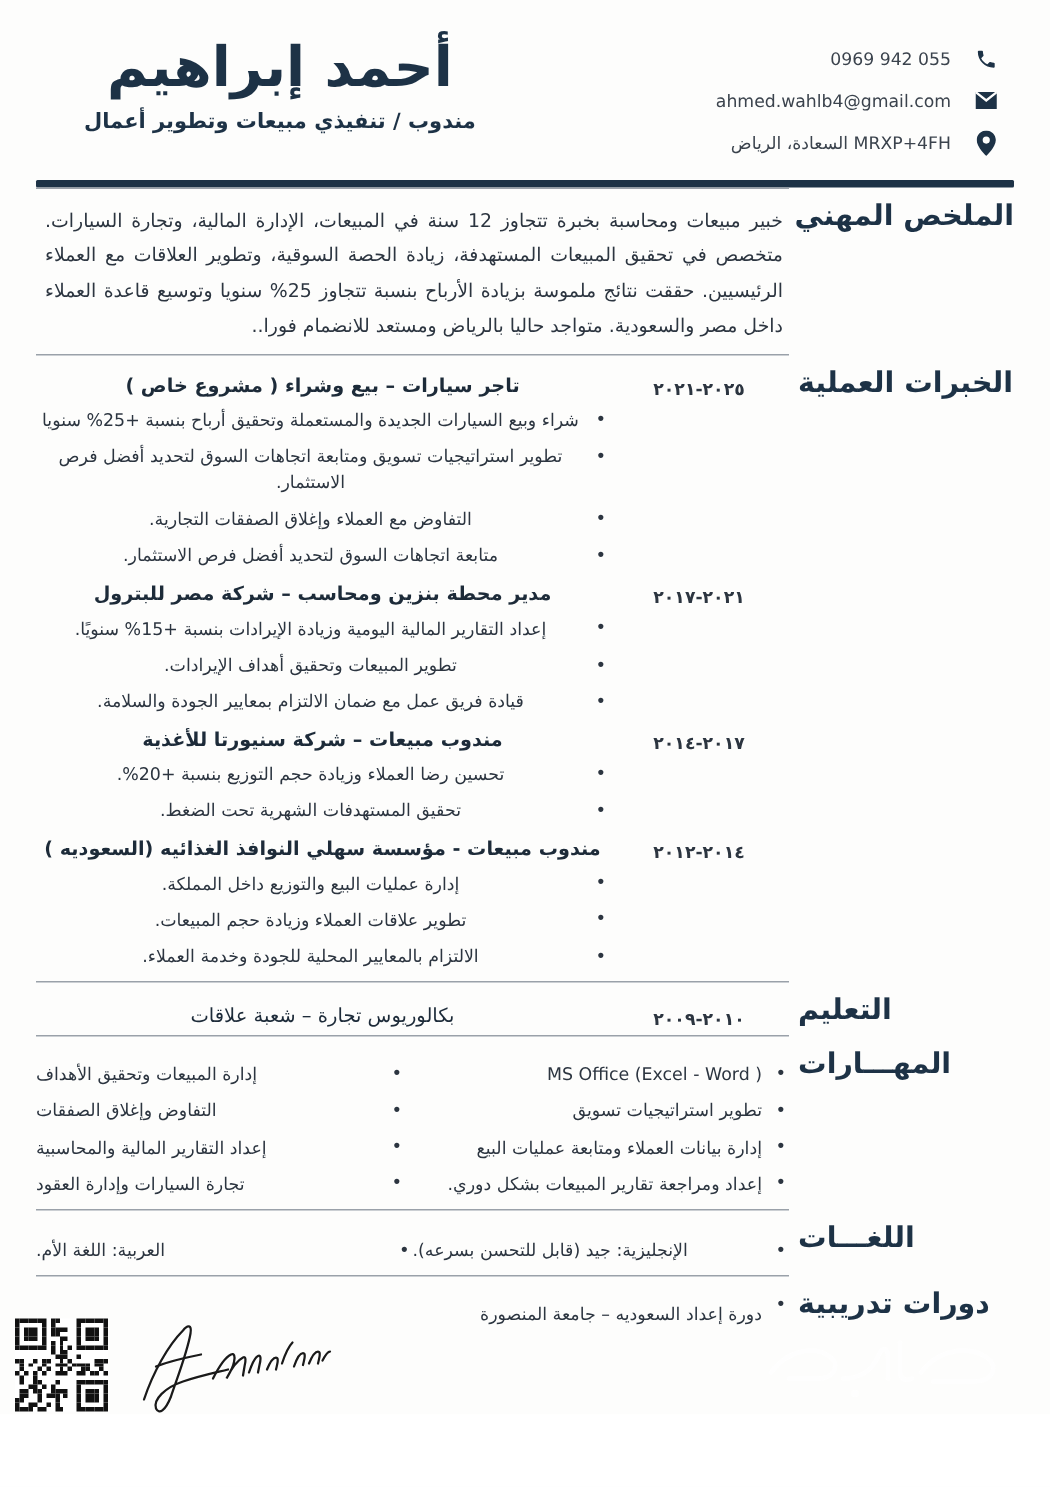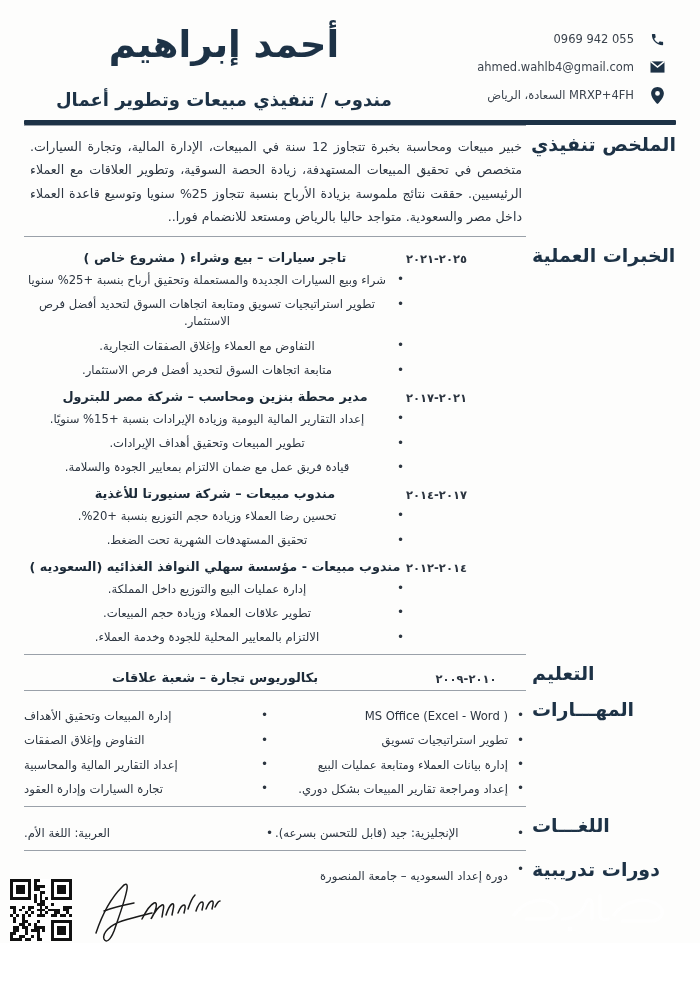--- a/index.html
+++ b/index.html
@@ -38,24 +38,24 @@
   }
   .full-name {
     font-size: 37px;
     font-weight: 700;
     color: #1d3246;
     letter-spacing: 0px;
     line-height: 1.12;
     white-space: nowrap;
   }
   .job-title {
-    font-size: 18px;
+    font-size: 14px;
     font-weight: 700;
     color: #1d3246;
-    margin-top: 24px;
+    margin-top: 8px;
     white-space: nowrap;
   }
 
   .contact-block {
     padding-top: 12px;
     padding-right: 6px;
     text-align: center;
   }
   .contact-row {
     display: flex;
@@ -136,21 +136,21 @@
     flex-direction: row;
     align-items: flex-start;
     margin-top: 6px;
   }
   .job-date {
     width: 120px;
     flex: 0 0 120px;
     font-size: 11.5px;
     font-weight: 700;
     color: #2c3540;
-    text-align: left;
+    text-align: center;
     padding-top: 2px;
     letter-spacing: .3px;
   }
   .job-main {
     flex: 1 1 auto;
     min-width: 0;
   }
   .job-title-line {
     font-size: 12.8px;
     font-weight: 700;
@@ -192,21 +192,21 @@
     flex: 0 0 120px;
     font-size: 11.5px;
     font-weight: 700;
     color: #2c3540;
     text-align: center;
     padding-top: 2px;
   }
   .edu-text {
     flex: 1 1 auto;
     font-size: 13px;
-    font-weight: 700;
+    font-weight: 400;
     color: #1d2b39;
     text-align: center;
   }
 
   
   .cols2 {
     display: flex;
     flex-direction: row;
     gap: 10px;
     padding-top: 6px;
@@ -318,21 +318,21 @@
       </div>
 
     </div>
   </div>
 
   <div class="top-rule"></div>
 
   <div class="body-wrap">
 
     <div class="section">
-      <div class="section-head">الملخص تنفيذي</div>
+      <div class="section-head">الملخص المهني</div>
       <div class="section-body">
         <div class="summary">خبير مبيعات ومحاسبة بخبرة تتجاوز 12 سنة في المبيعات، الإدارة المالية، وتجارة السيارات. متخصص في تحقيق المبيعات المستهدفة، زيادة الحصة السوقية، وتطوير العلاقات مع العملاء الرئيسيين. حققت نتائج ملموسة بزيادة الأرباح بنسبة تتجاوز 25% سنويا وتوسيع قاعدة العملاء داخل مصر والسعودية. متواجد حاليا بالرياض ومستعد للانضمام فورا..</div>
       </div>
     </div>
 
     <div class="section">
       <div class="section-head">الخبرات العملية</div>
       <div class="section-body">
 
         <div class="job">

